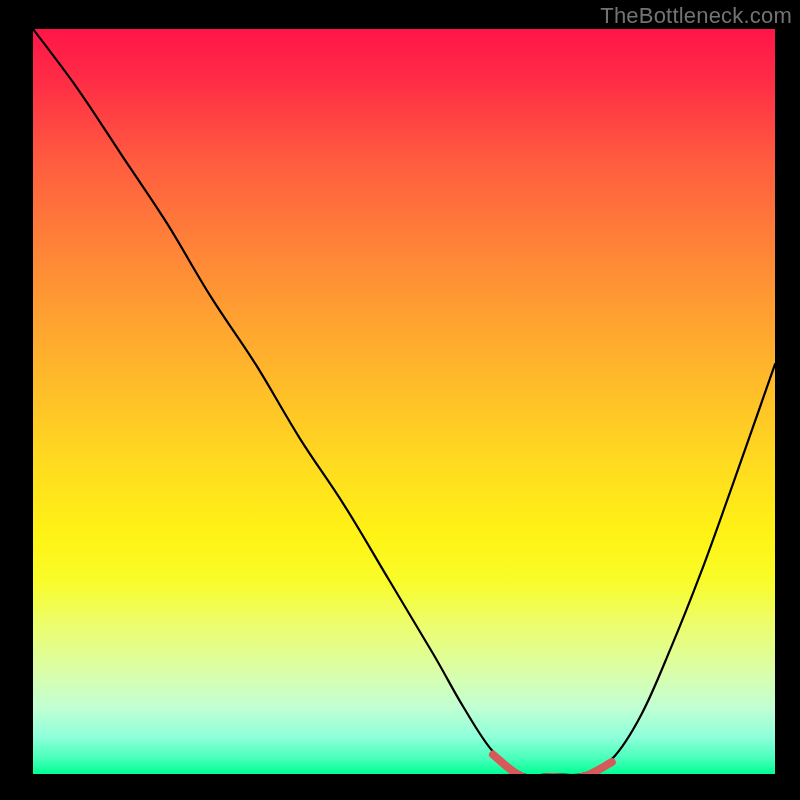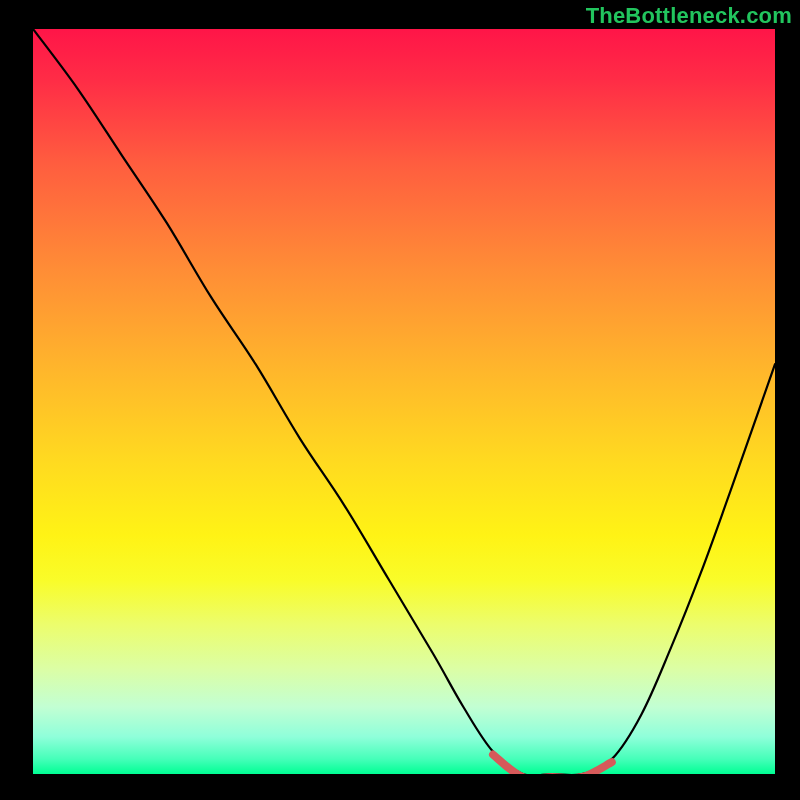--- a/index.html
+++ b/index.html
@@ -10,23 +10,23 @@
   }
   .chart-outer {
     position: absolute;
     inset: 0;
     background: #000;
   }
   .watermark {
     position: absolute;
     top: 3px;
     right: 8px;
-    color: #22c55e;
+    color: #737373;
     font-size: 22px;
-    font-weight: 700;
+    font-weight: 400;
     z-index: 5;
     letter-spacing: 0.2px;
   }
   .plot-frame {
     position: absolute;
     left: 33px;
     top: 29px;
     width: 742px;
     height: 745px;
     overflow: hidden;

